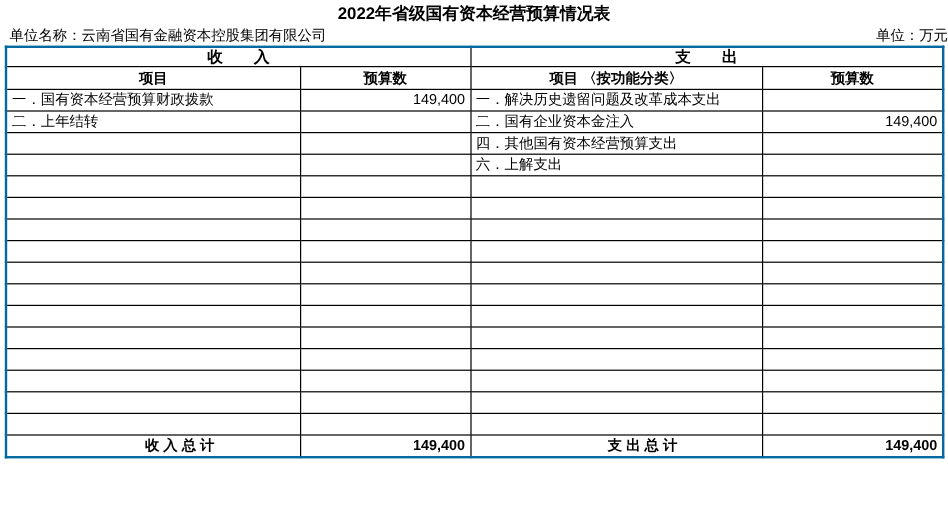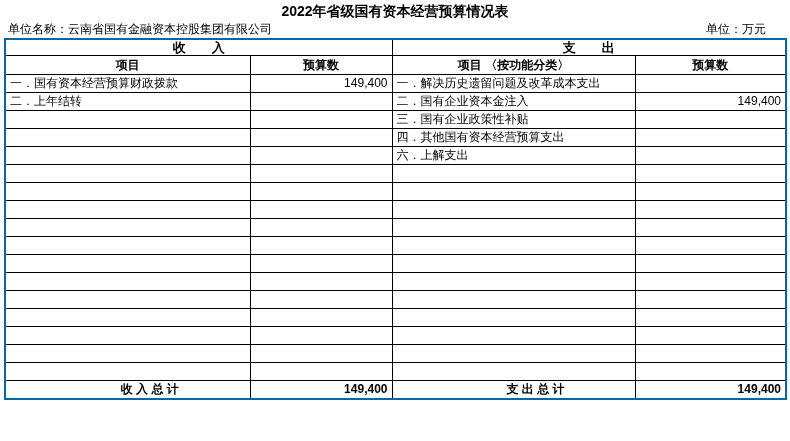--- a/index.html
+++ b/index.html
@@ -15,21 +15,21 @@
   .title {
     padding-top: 3px;
     text-align: center;
     font-size: 14px;
     line-height: 16px;
     font-weight: bold;
     white-space: pre;
   }
   .meta-row {
     margin-top: 3px;
-    padding: 0 24px 0 8px;
+    padding: 0 0 0 8px;
     display: flex;
     justify-content: space-between;
     align-items: flex-end;
     font-size: 12px;
     line-height: 14px;
     white-space: pre;
   }
   table.budget {
     margin: 2px 0 0 4px;
     width: 781px;
@@ -97,26 +97,20 @@
         </tr>
         <tr>
           <td class="item">二．上年结转</td>
           <td class="num"></td>
           <td class="item">二．国有企业资本金注入</td>
           <td class="num">149,400</td>
         </tr>
         <tr>
           <td class="item"></td>
           <td class="num"></td>
-          <td class="item">三．国有企业政策性补贴</td>
-          <td class="num"></td>
-        </tr>
-        <tr>
-          <td class="item"></td>
-          <td class="num"></td>
           <td class="item">四．其他国有资本经营预算支出</td>
           <td class="num"></td>
         </tr>
         <tr>
           <td class="item"></td>
           <td class="num"></td>
           <td class="item">六．上解支出</td>
           <td class="num"></td>
         </tr>
         <tr>

